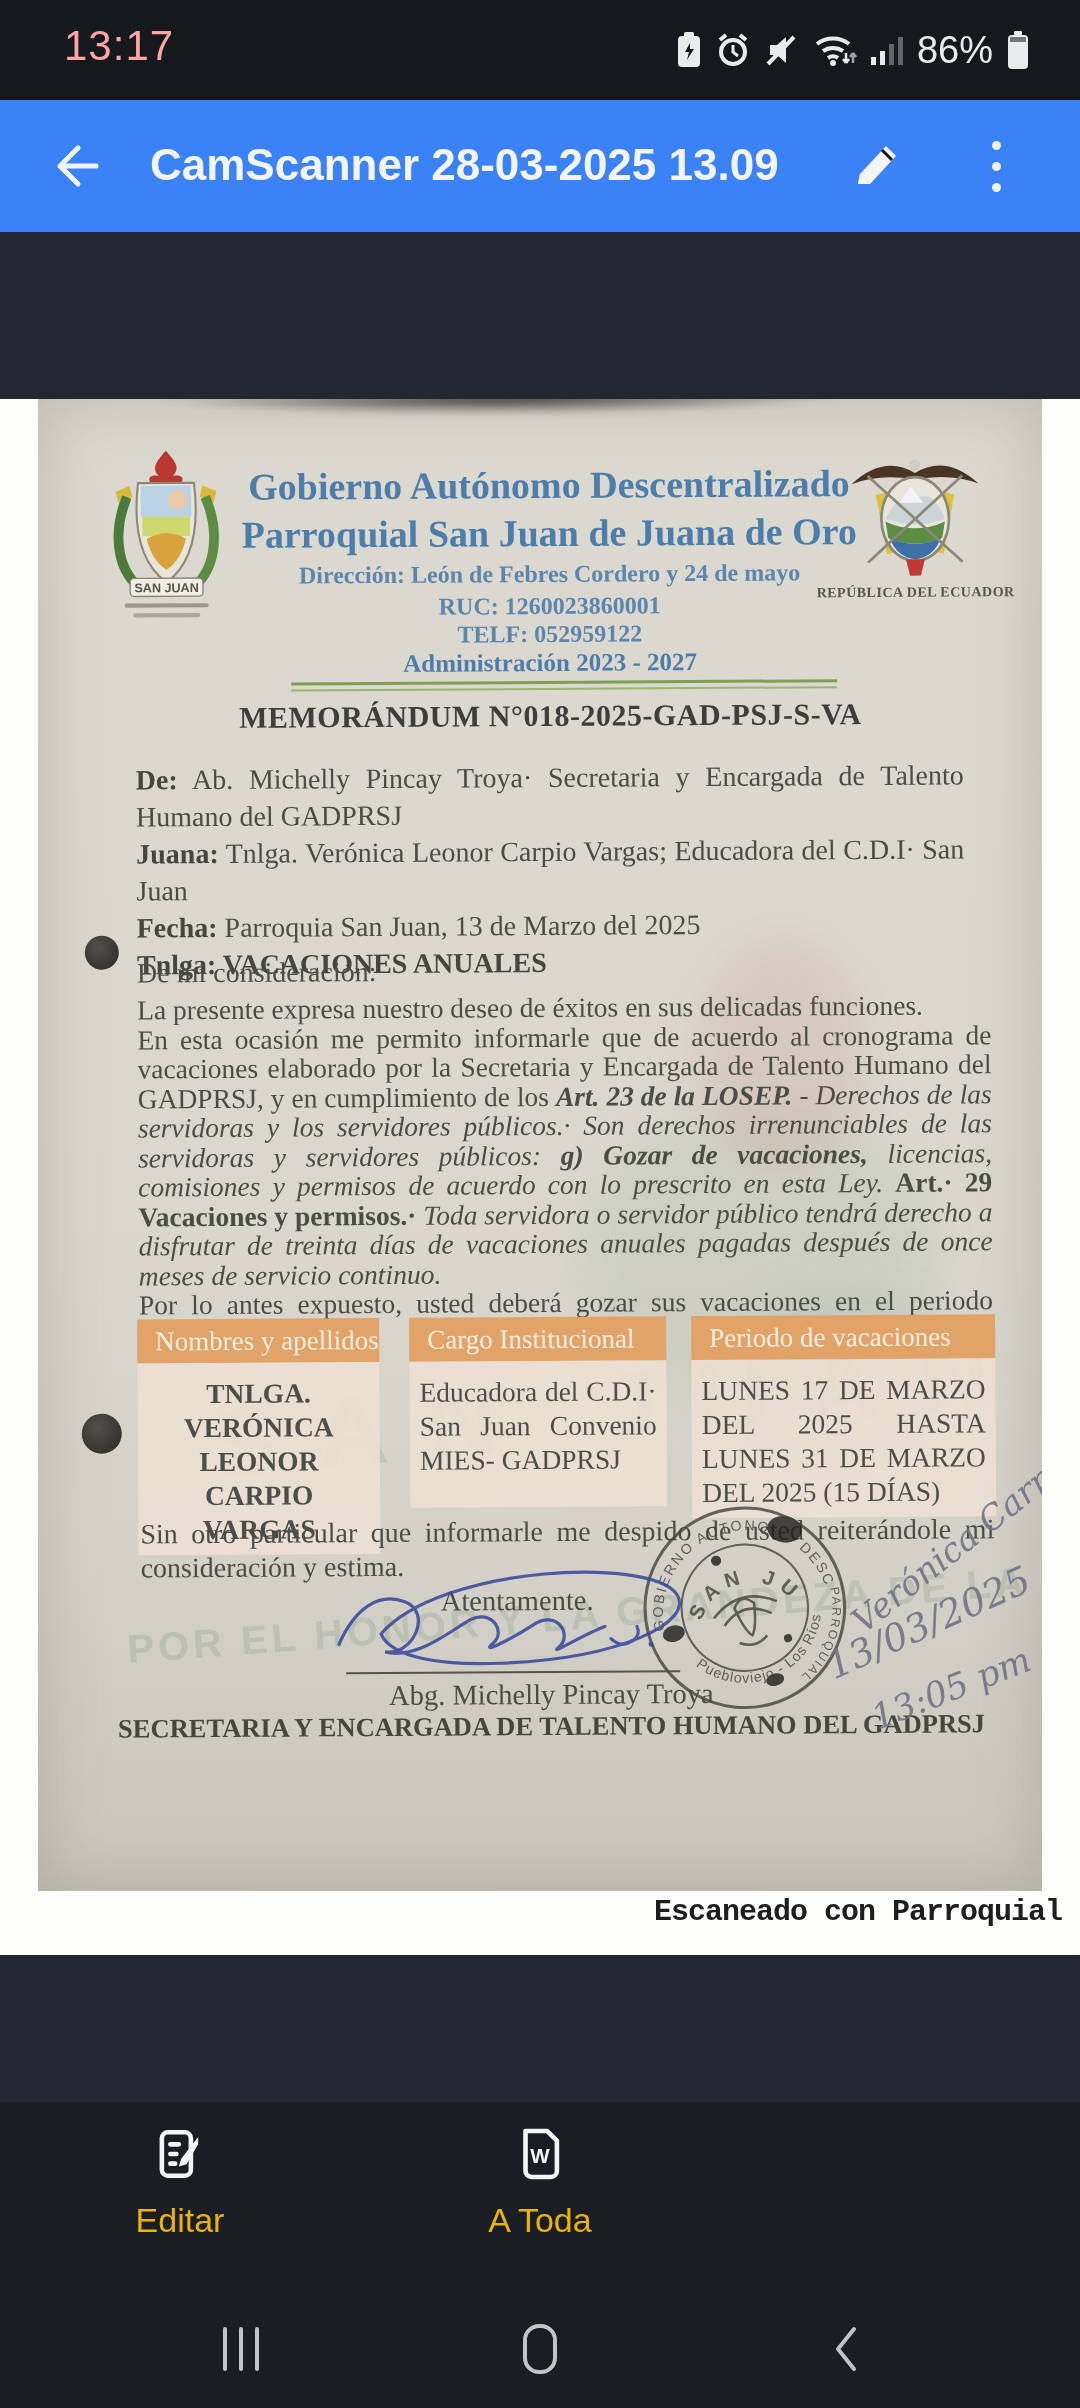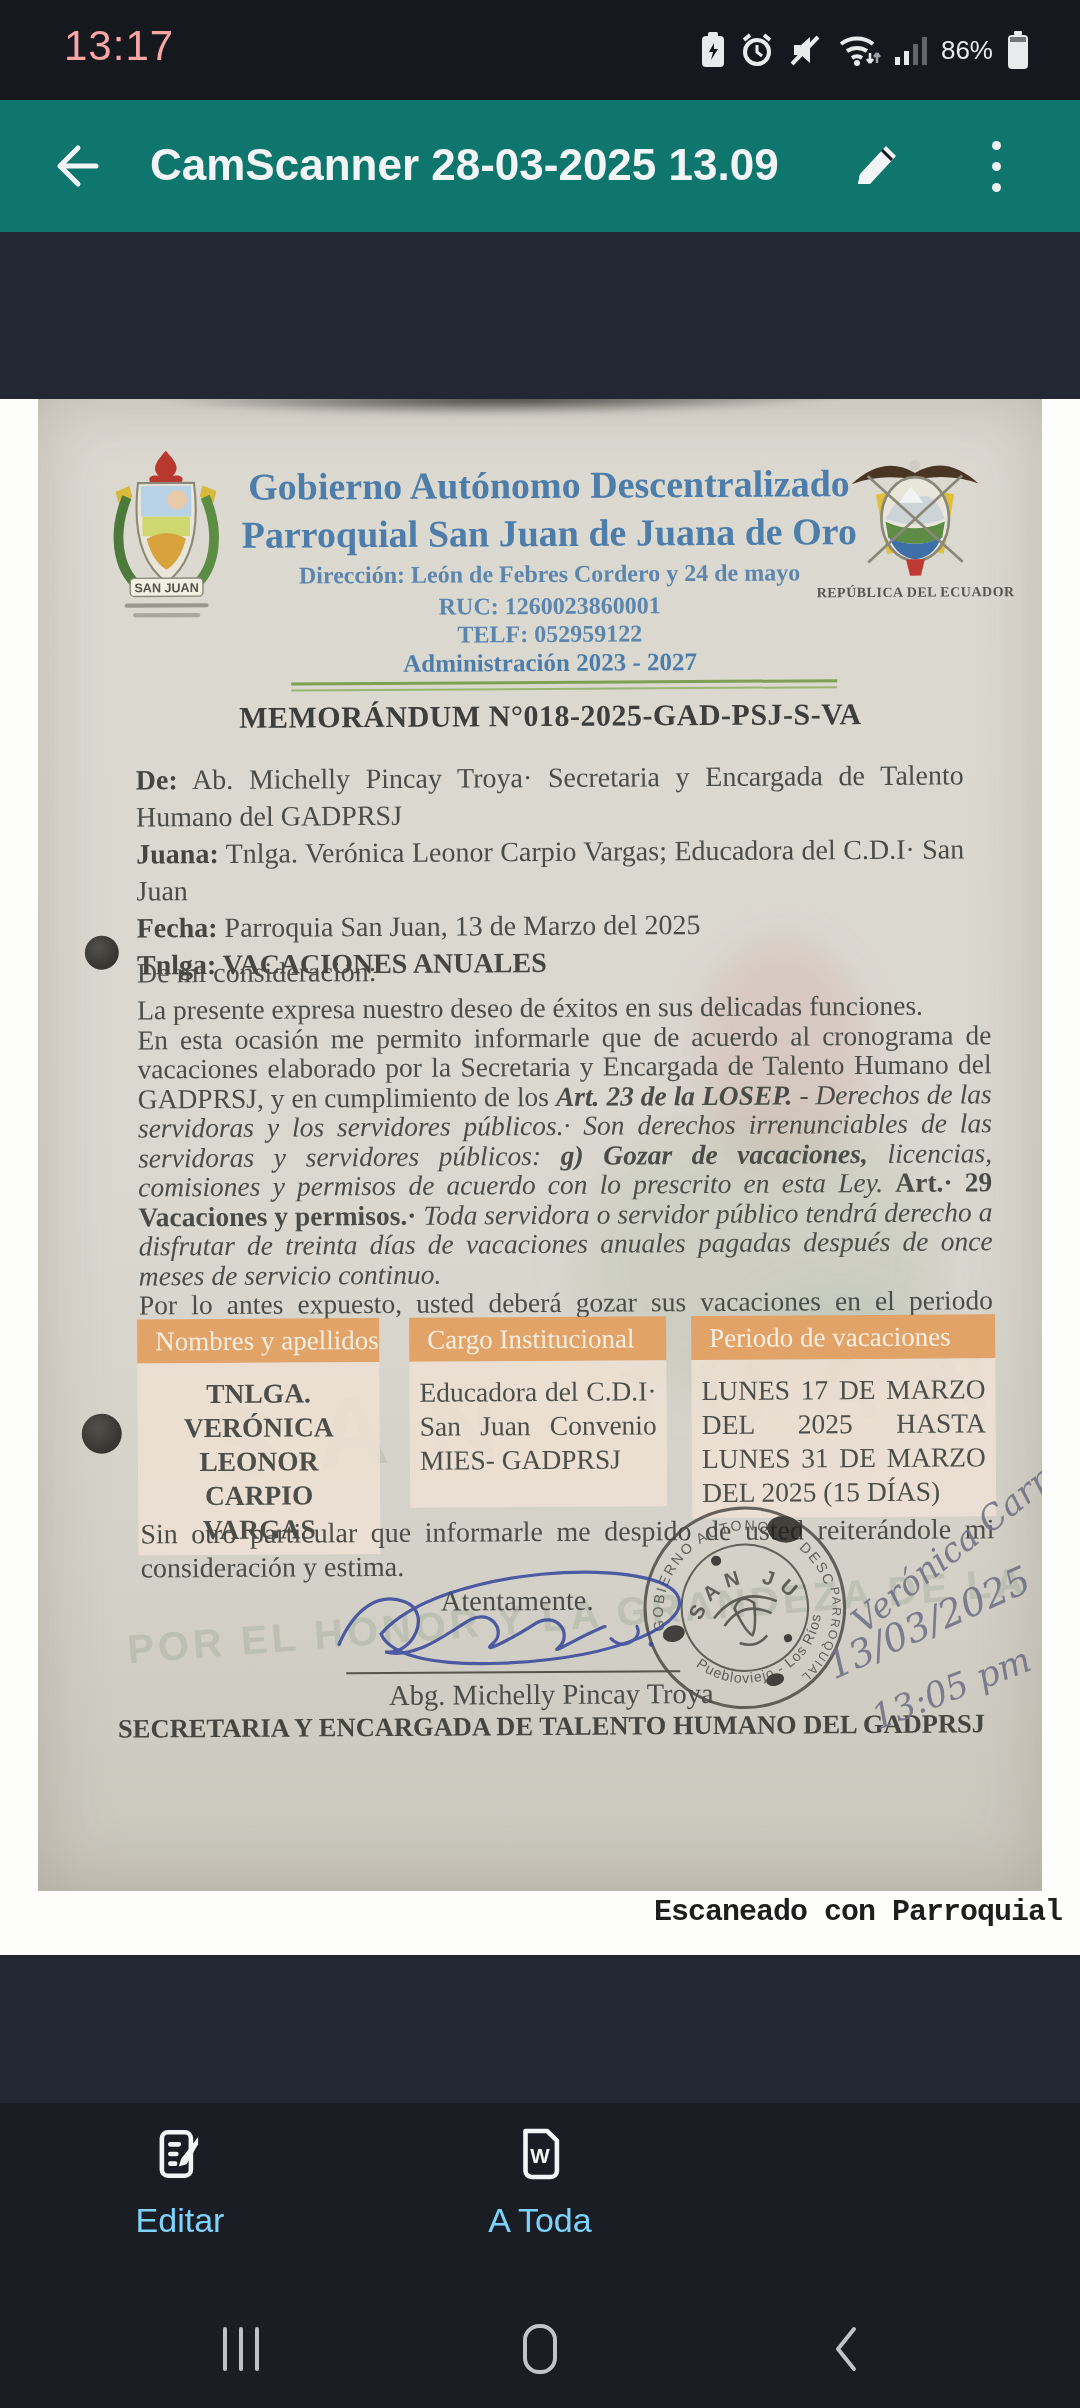--- a/index.html
+++ b/index.html
@@ -3,22 +3,22 @@
 <meta charset="utf-8">
 <style>
   html,body{margin:0;padding:0;background:#000;}
   .screen{position:relative;width:1080px;height:2408px;overflow:hidden;
           font-family:"Liberation Sans",sans-serif;background:#1a1d23;}
   
   .status-bar{position:absolute;left:0;top:0;width:1080px;height:100px;background:#15181d;}
   .sb-time{position:absolute;left:64px;top:22px;font-size:42px;color:#fca5a5;font-weight:400;letter-spacing:1px;}
   .sb-icons{position:absolute;right:50px;top:0;height:100px;display:flex;align-items:center;gap:13px;}
   .sb-icons svg{display:block;}
-  .sb-batt-text{font-size:26px;color:#e8eaec;}
-  .app-bar{position:absolute;left:0;top:100px;width:1080px;height:132px;background:#0f766e;}
+  .sb-batt-text{font-size:38px;color:#e8eaec;}
+  .app-bar{position:absolute;left:0;top:100px;width:1080px;height:132px;background:#3b82f6;}
   .ab-back{position:absolute;left:44px;top:36px;width:60px;height:60px;}
   .ab-title{position:absolute;left:150px;top:40px;width:690px;font-size:44px;font-weight:700;color:#f3f4f6;white-space:nowrap;}
   .ab-edit{position:absolute;left:846px;top:36px;width:60px;height:60px;}
   .ab-more{position:absolute;left:966px;top:36px;width:60px;height:60px;display:flex;flex-direction:column;align-items:center;justify-content:center;gap:12px;}
   .ab-more i{width:9px;height:9px;border-radius:50%;background:#eef0f2;}
   .viewer-top{position:absolute;left:0;top:232px;width:1080px;height:167px;background:#232734;}
   
   .scan{position:absolute;left:0;top:399px;width:1080px;height:1556px;background:#fdfdfc;}
   .paper{position:absolute;left:38px;top:0;width:1004px;height:1492px;
          background:linear-gradient(180deg,#dcd9d1 0%,#dad7cf 55%,#d4d1c8 78%,#c9c6bc 100%);
@@ -89,21 +89,21 @@
   .blob-pink{left:660px;top:540px;width:170px;height:230px;background:rgba(200,115,105,.14);filter:blur(18px);}
   .blob-green{left:540px;top:710px;width:360px;height:300px;background:rgba(125,160,105,.12);filter:blur(24px);}
   .blob-teal{left:690px;top:890px;width:220px;height:180px;background:rgba(115,160,150,.10);filter:blur(22px);}
   .scan-caption{position:absolute;right:18px;top:1496px;font-family:"Liberation Mono",monospace;
        font-size:30px;font-weight:700;color:#1e1e1e;letter-spacing:-1px;}
   
   .viewer-bottom{position:absolute;left:0;top:1955px;width:1080px;height:148px;background:#232734;}
   .toolbar{position:absolute;left:0;top:2103px;width:1080px;height:187px;background:#1a1d23;}
   .tb-btn{position:absolute;top:22px;width:240px;display:flex;flex-direction:column;align-items:center;gap:18px;cursor:pointer;}
   .tb-btn svg{display:block;}
-  .tb-label{font-size:34px;color:#7dd3fc;}
+  .tb-label{font-size:34px;color:#eab308;}
   .nav-bar{position:absolute;left:0;top:2290px;width:1080px;height:118px;background:#1a1d23;}
   .nav-btn{position:absolute;top:24px;width:120px;height:70px;display:flex;align-items:center;justify-content:center;}
 </style>
 </head>
 <body>
 
 <div class="screen">
 
   <div class="status-bar">
     <div class="sb-time">13:17</div>

